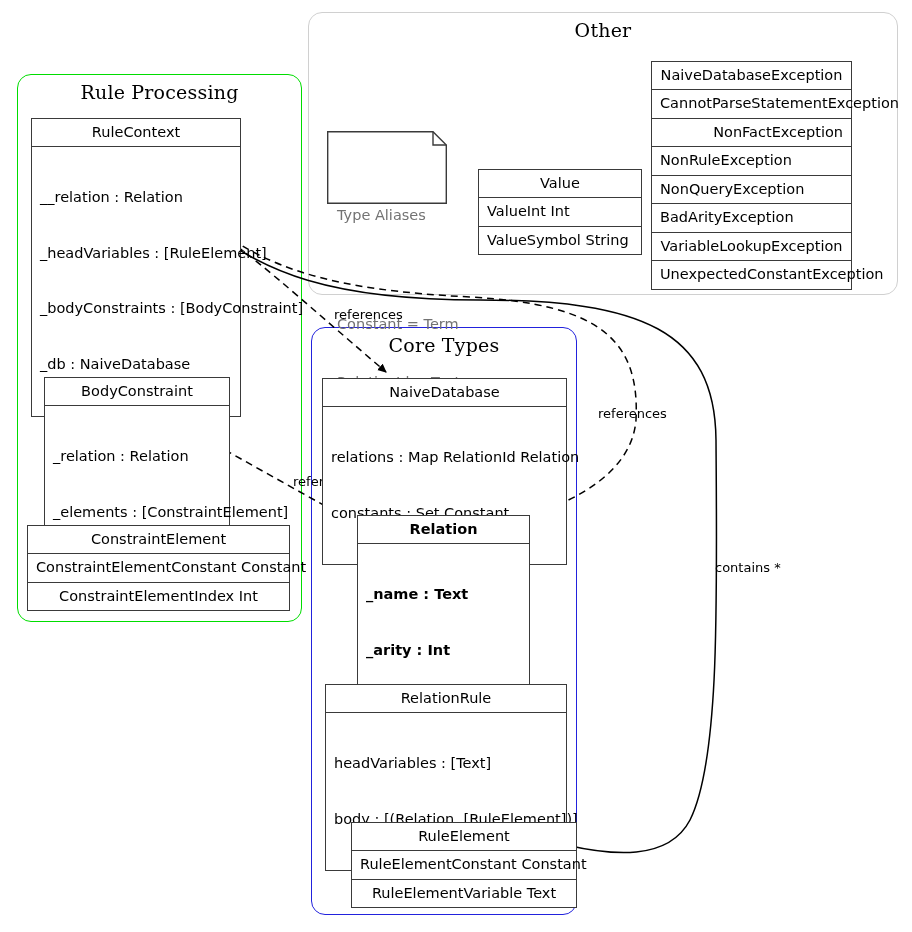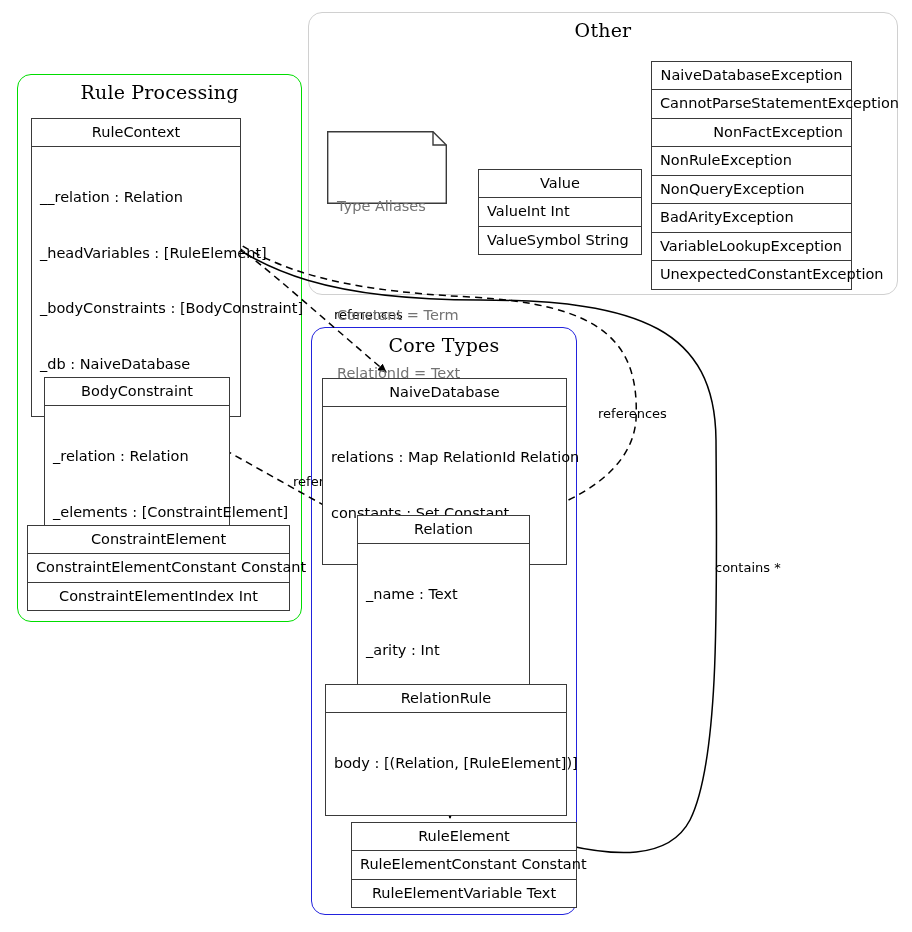--- a/index.html
+++ b/index.html
@@ -62,21 +62,21 @@
   }
   .cls-sect.row:last-child { border-bottom: none; }
   .cls-sect.lastrow { border-bottom: none; }
   
   .note {
     position: absolute;
     box-sizing: border-box;
     background: #fff;
     color: #737373;
     font-size: 14.5px;
-    padding: 7px 10px;
+    padding: 16px 10px;
     line-height: 1.35;
     white-space: pre;
   }
   .note-svg { position:absolute; left:0; top:0; }
   .note-text { position: relative; }
   
   .elabel {
     position: absolute;
     font-size: 13px;
     color: #000;
@@ -186,45 +186,46 @@
     <div class="cls-sect row" style="text-align:left;">ValueSymbol String</div>
   </div>
 
   <div class="cls" style="left:651px; top:61px; width:201px;">
     <div class="cls-name">NaiveDatabaseException</div>
     <div class="cls-sect row" style="text-align:left;">CannotParseStatementException</div>
     <div class="cls-sect row" style="text-align:right;">NonFactException</div>
     <div class="cls-sect row" style="text-align:left;">NonRuleException</div>
     <div class="cls-sect row" style="text-align:left;">NonQueryException</div>
     <div class="cls-sect row" style="text-align:left;">BadArityException</div>
-    <div class="cls-sect row" style="text-align:left;">VariableLookupException</div>
+    <div class="cls-sect row" style="text-align:center;">VariableLookupException</div>
     <div class="cls-sect row" style="text-align:center;">UnexpectedConstantException</div>
   </div>
 
   <div class="cls" style="left:322px; top:378px; width:245px;">
     <div class="cls-name">NaiveDatabase</div>
     <div class="cls-sect lastrow">
       <div>relations : Map RelationId Relation</div>
       <div>constants : Set Constant</div>
     </div>
   </div>
 
-  <div class="cls" style="left:357px; top:515px; width:173px;">
+  <div class="cls" style="left:357px; top:515px; width:173px;font-weight:bold;">
     <div class="cls-name">Relation</div>
     <div class="cls-sect lastrow">
       <div>_name : Text</div>
       <div>_arity : Int</div>
       <div>_tuples : Set [Constant]</div>
       <div>_rules : [RelationRule]</div>
     </div>
   </div>
 
   <div class="cls" style="left:325px; top:684px; width:242px;">
     <div class="cls-name">RelationRule</div>
     <div class="cls-sect lastrow">
+      <div>headVariables : [Text]</div>
       <div>body : [(Relation, [RuleElement])]</div>
     </div>
   </div>
 
   <div class="cls" style="left:351px; top:822px; width:226px;">
     <div class="cls-name">RuleElement</div>
     <div class="cls-sect row">RuleElementConstant Constant</div>
     <div class="cls-sect row">RuleElementVariable Text</div>
   </div>
 

